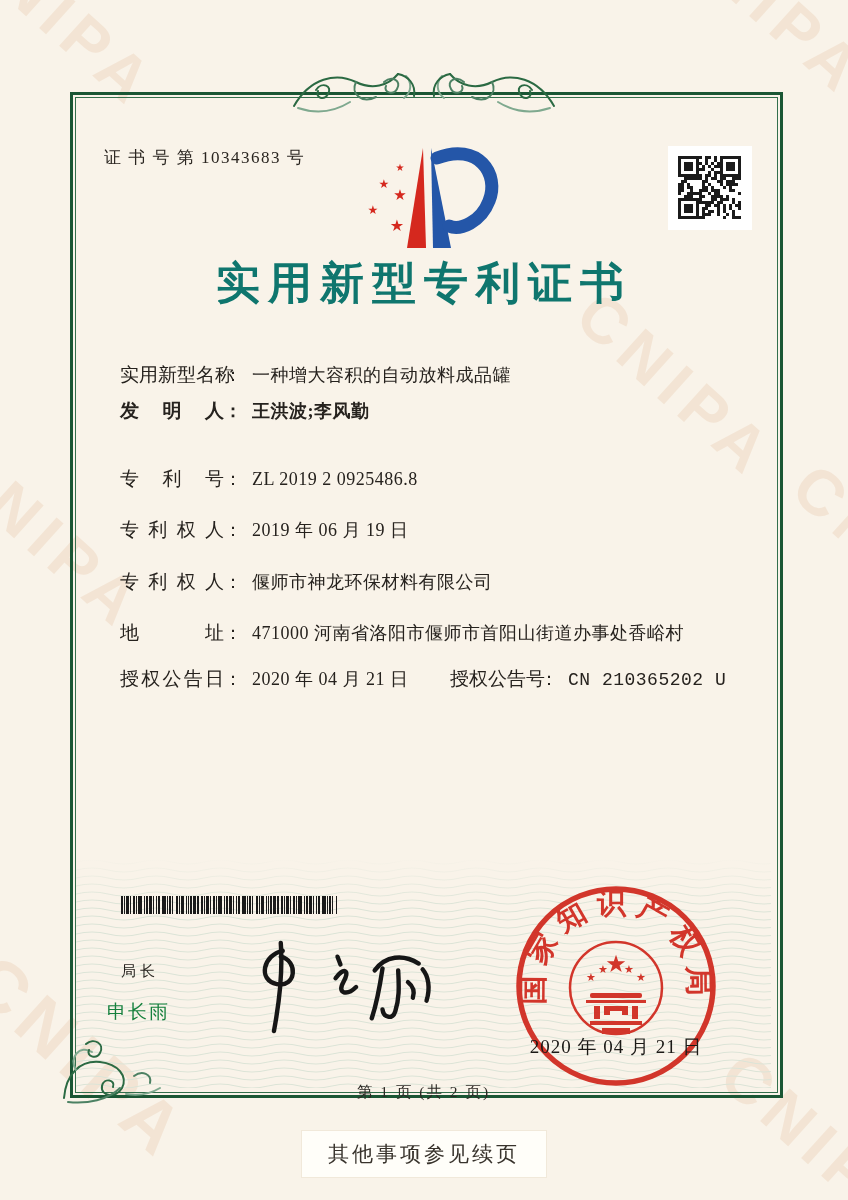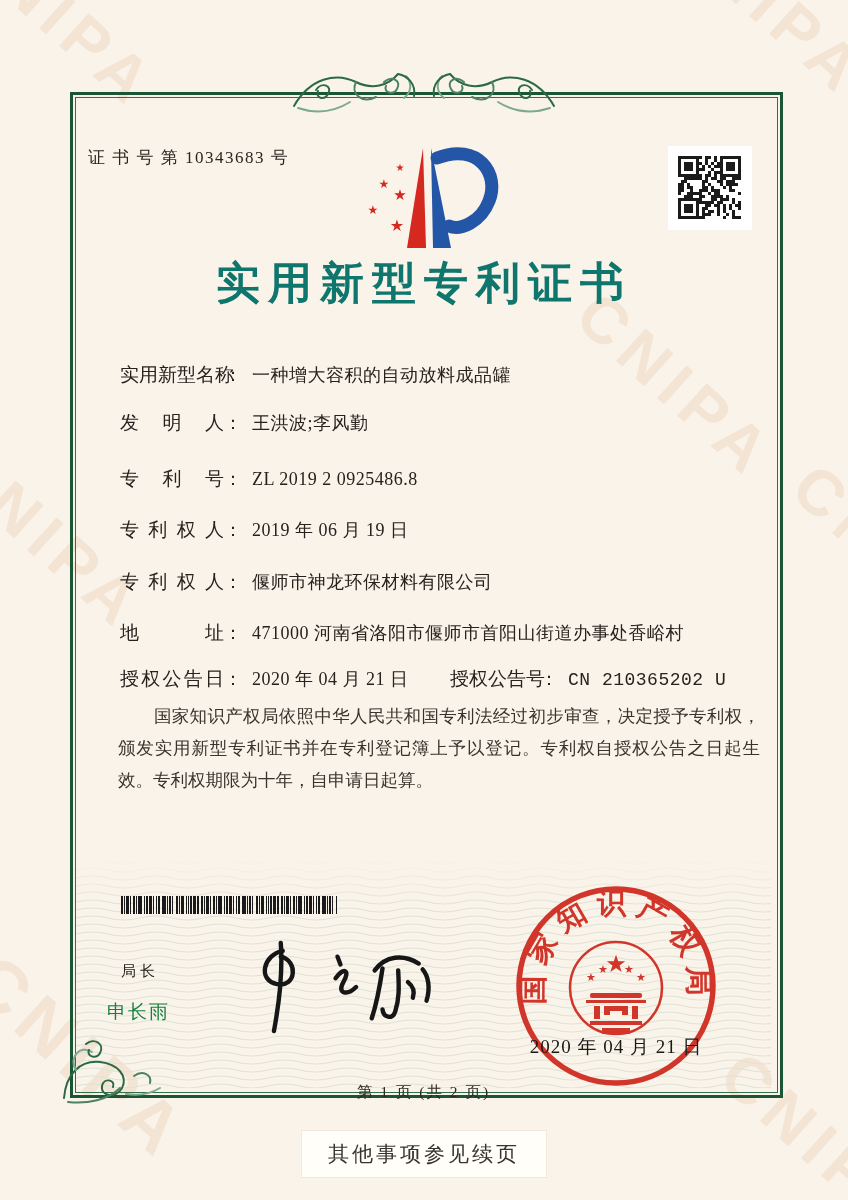--- a/index.html
+++ b/index.html
@@ -24,21 +24,21 @@
     border:3px solid #1a5634;z-index:1;
   }
   .frame-inner{position:absolute;inset:2px;border:1px solid #336f4c;}
   
   .orn{position:absolute;z-index:3;}
   
   .waveband{position:absolute;left:76px;top:858px;width:695px;height:230px;z-index:0;}
   .wavefade{position:absolute;left:76px;top:858px;width:695px;height:48px;z-index:0;
     background:linear-gradient(#f9f3e9,rgba(249,243,233,0));}
   
-  .cert-no{position:absolute;left:88px;top:146px;font-size:17px;letter-spacing:1.5px;color:#2a2520;z-index:2;}
+  .cert-no{position:absolute;left:104px;top:146px;font-size:17px;letter-spacing:1.5px;color:#2a2520;z-index:2;}
   .logo{position:absolute;left:336px;top:134px;z-index:2;}
   .qrbox{position:absolute;left:668px;top:146px;width:84px;height:84px;background:#ffffff;z-index:2;}
   .qrbox svg{position:absolute;left:10px;top:10px;}
   .title{
     position:absolute;left:0;top:254px;width:848px;text-align:center;
     font-size:44px;font-weight:bold;letter-spacing:8px;color:#0f766e;z-index:2;
   }
   
   .row{position:absolute;left:120px;z-index:2;font-size:18px;white-space:nowrap;}
   .lab{display:inline-block;width:104px;text-align:justify;text-align-last:justify;font-size:19px;vertical-align:baseline;}
@@ -375,21 +375,21 @@
       <rect x="57" y="60" width="3" height="3"></rect>
       <rect x="60" y="60" width="3" height="3"></rect>
     </svg>
 </div>
 
 <div class="title">实用新型专利证书</div>
 
 <div class="row" style="top:362px;">
   <span class="lab">实用新型名称</span><span class="colon">：</span><span class="val">一种增大容积的自动放料成品罐</span>
 </div>
-<div class="row" style="top:410px;">
+<div class="row" style="top:398px;font-weight:bold;">
   <span class="lab">发明人</span><span class="colon">：</span><span class="val">王洪波;李风勤</span>
 </div>
 <div class="row" style="top:466px;">
   <span class="lab">专利号</span><span class="colon">：</span><span class="val">ZL 2019 2 0925486.8</span>
 </div>
 <div class="row" style="top:517px;">
   <span class="lab">专利权人</span><span class="colon">：</span><span class="val">2019 年 06 月 19 日</span>
 </div>
 <div class="row" style="top:569px;">
   <span class="lab">专利权人</span><span class="colon">：</span><span class="val">偃师市神龙环保材料有限公司</span>
@@ -398,21 +398,20 @@
   <span class="lab">地址</span><span class="colon">：</span><span class="val">471000 河南省洛阳市偃师市首阳山街道办事处香峪村</span>
 </div>
 <div class="row" style="top:666px;">
   <span class="lab">授权公告日</span><span class="colon">：</span><span class="val">2020 年 04 月 21 日</span>
 </div>
 <div class="row2" style="left:450px;top:666px;font-family:Liberation Mono, monospace;">
   <span class="lab" style="width:90px;">授权公告号</span><span class="colon">：</span><span class="val">CN 210365202 U</span>
 </div>
 
 <div class="bodytext">
-  <p>国家知识产权局依照中华人民共和国专利法经过初步审查，决定授予专利权，颁发实用新型专利证书并在专利登记簿上予以登记。专利权自授权公告之日起生效。专利权期限为十年，自申请日起算。</p>
 </div>
 
 <svg class="barcode" width="218" height="18">
   <path d="M1 9 H217" stroke="#1a1a1a" stroke-width="18" stroke-dasharray="2 1 1 1 3 1 1 2 2 1 1 1 4 2 1 1 2 1 3 1 1 2 1 1 2 2 4 1 1 1 2 1 1 3 2 1 1 1 3 2 1 1 1 1 2 1 3 1 2 2"></path>
 </svg>
 
 <div class="sig-title">局长</div>
 <div class="sig-name">申长雨</div>
 <svg class="signature" width="225" height="95" viewBox="0 0 230 95">
   <g fill="none" stroke="#161616" stroke-width="4.5" stroke-linecap="round" stroke-linejoin="round">

